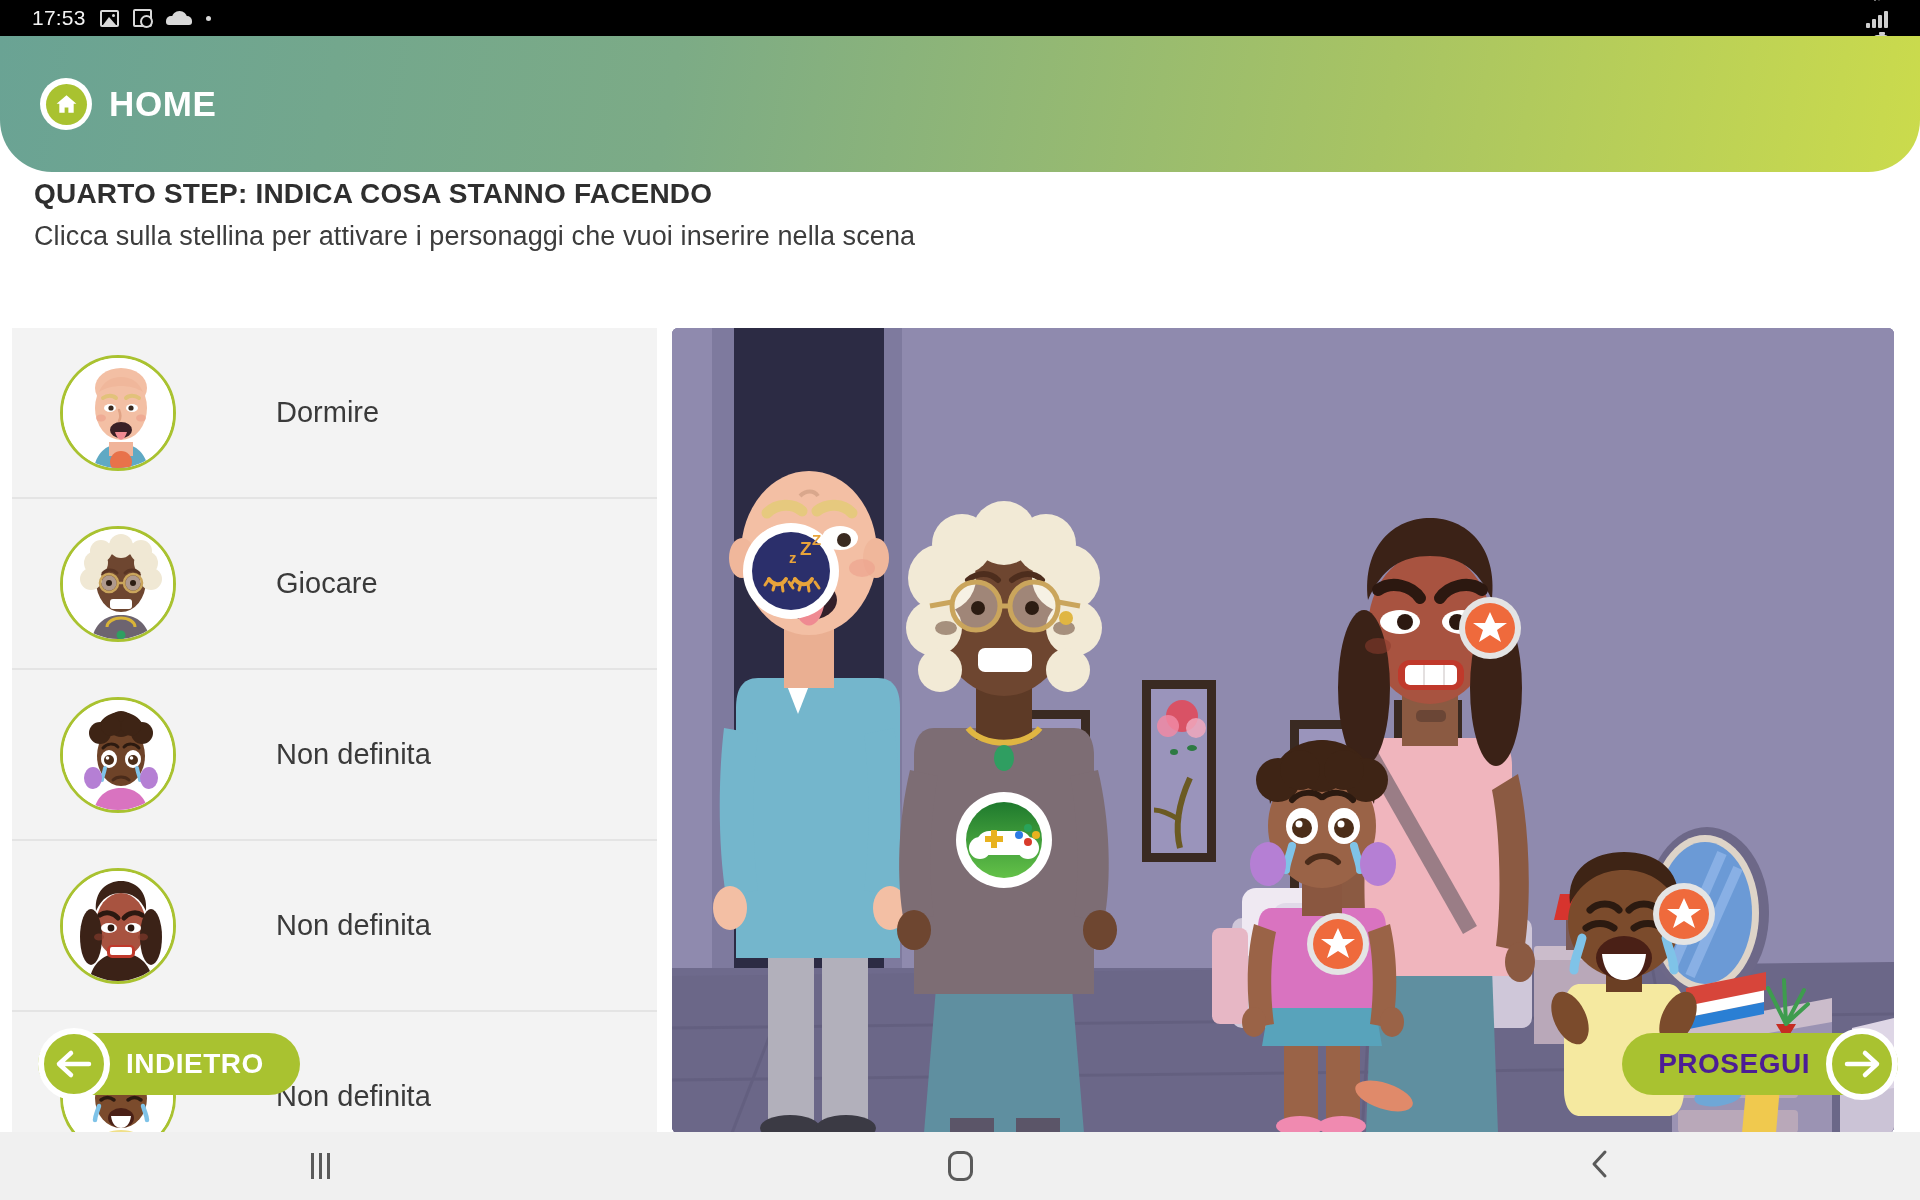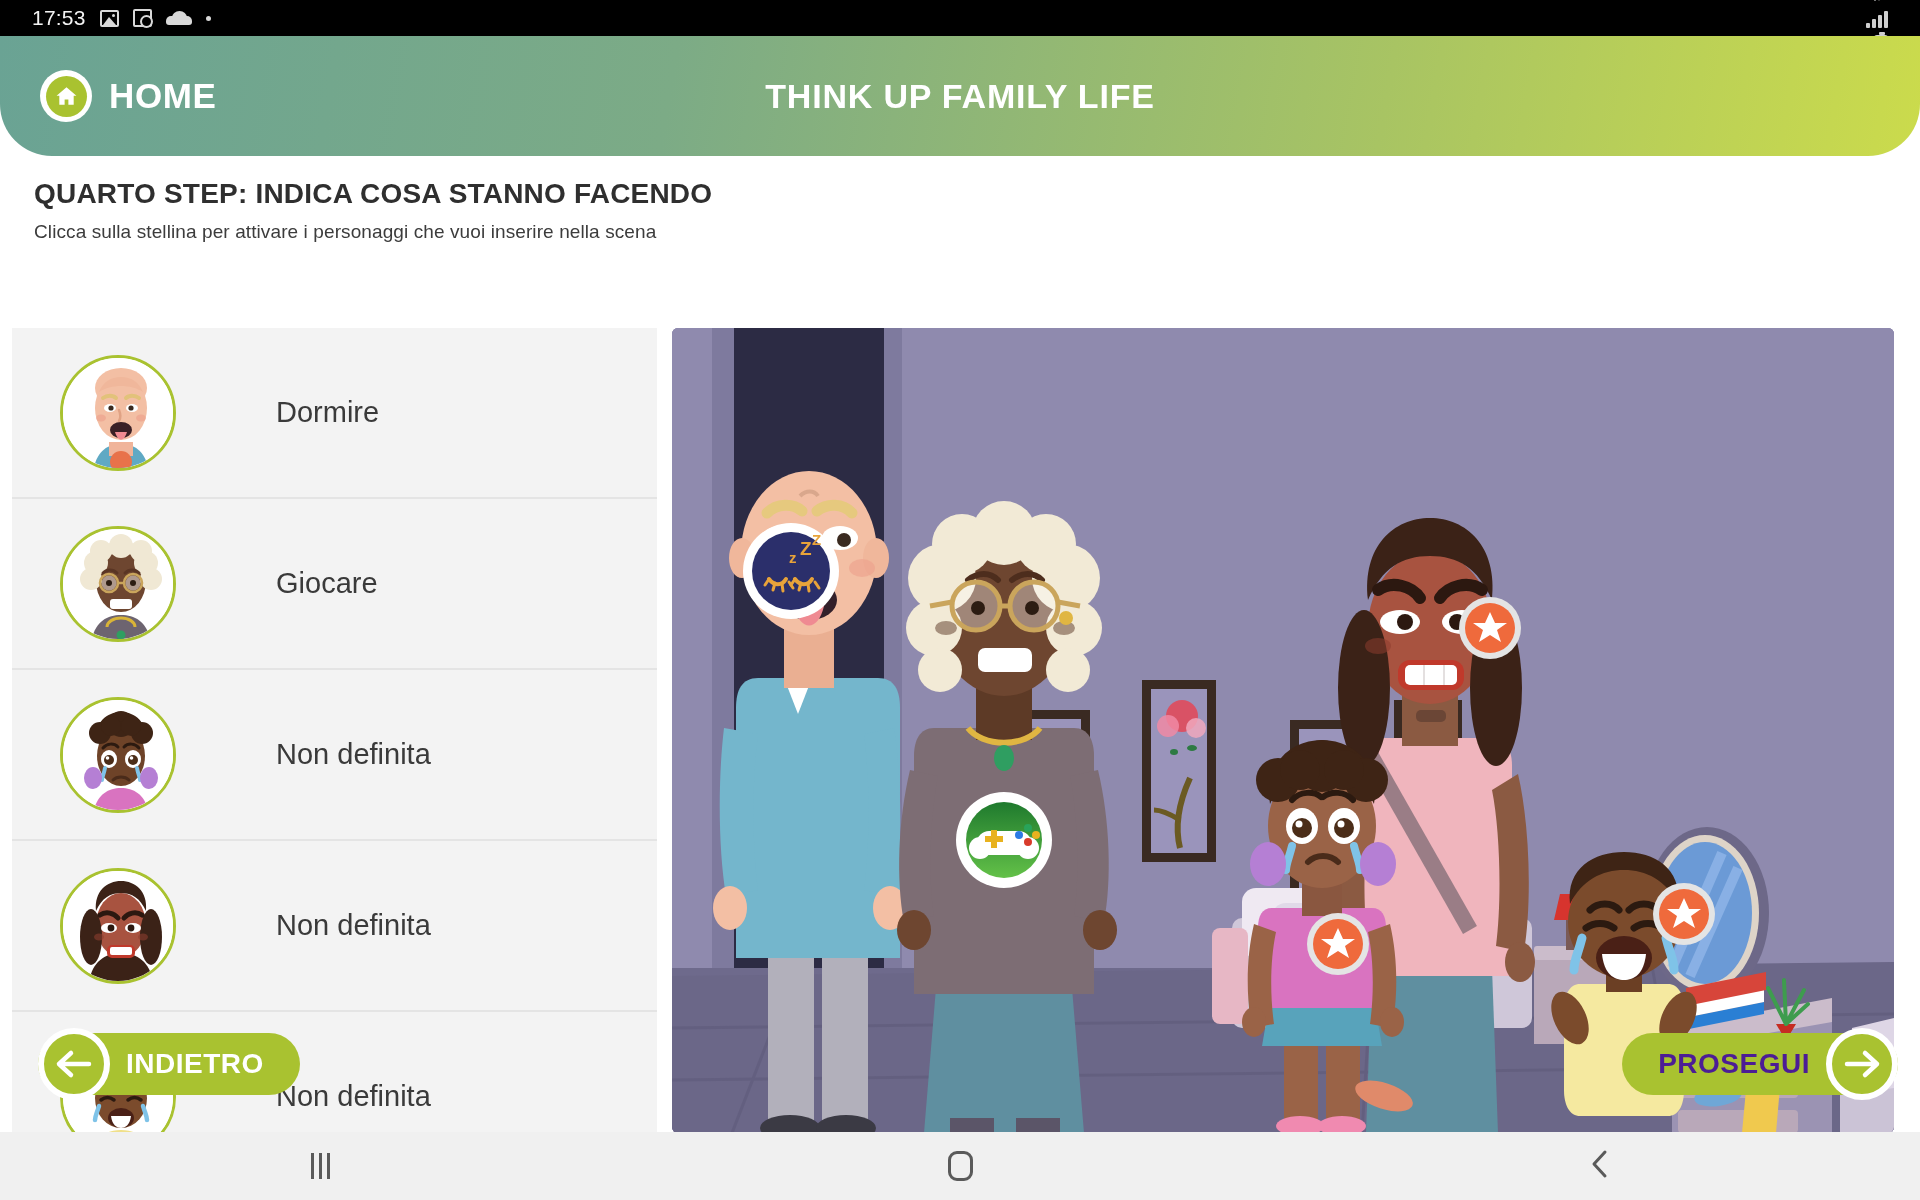--- a/index.html
+++ b/index.html
@@ -72,21 +72,21 @@
     position: relative; background: linear-gradient(to top, #4a4a4a 0 38%, #cfcfcf 38% 100%);
   }
   .battery::before {
     content: ""; position: absolute; top: -5px; left: 3px;
     width: 6px; height: 3px; background: #cfcfcf; border-radius: 1px;
   }
 
   
   .app-header {
     position: absolute; top: 36px; left: 0;
-    width: 1920px; height: 120px;
+    width: 1920px; height: 136px;
     background: linear-gradient(100deg, #6aa394 0%, #7cab86 35%, #a8c463 72%, #cbdb4c 100%);
     border-bottom-left-radius: 52px;
     border-bottom-right-radius: 52px;
     display: flex; align-items: center;
   }
   .home-btn {
     display: flex; align-items: center; gap: 17px;
     margin-left: 40px; cursor: pointer;
   }
   .home-circle {
@@ -109,21 +109,21 @@
     color: #ffffff; font-size: 34px; font-weight: bold; letter-spacing: .8px;
     pointer-events: none;
   }
 
   
   .instructions { position: absolute; top: 178px; left: 34px; }
   .step-title {
     font-size: 28px; font-weight: bold; color: #2f2f2f; letter-spacing: .2px;
   }
   .step-sub {
-    font-size: 19px; color: #3c3c3c; margin-top: 11px; letter-spacing: .1px;
+    font-size: 27px; color: #3c3c3c; margin-top: 11px; letter-spacing: .1px;
   }
 
   
   .list-panel {
     position: absolute; top: 328px; left: 12px;
     width: 645px; height: 805px;
     background: #f3f3f3;
     overflow: hidden;
   }
   .list-item {
@@ -239,21 +239,20 @@
   <div class="home-btn">
     <span class="home-circle">
       <span class="home-inner">
         <svg viewBox="0 0 24 24">
             <path fill="#ffffff" d="M12 3 2.5 11.2h2.6V20h5.1v-5.2h3.6V20h5.1v-8.8h2.6z"></path>
           </svg>
       </span>
     </span>
     <span class="home-label">HOME</span>
   </div>
-  <div class="app-title">THINK UP FAMILY LIFE</div>
 </div>
 
 <div class="instructions">
   <div class="step-title">QUARTO STEP: INDICA COSA STANNO FACENDO</div>
   <div class="step-sub">Clicca sulla stellina per attivare i personaggi che vuoi inserire nella scena</div>
 </div>
 
 <div class="list-panel">
 
   <div class="list-item">

